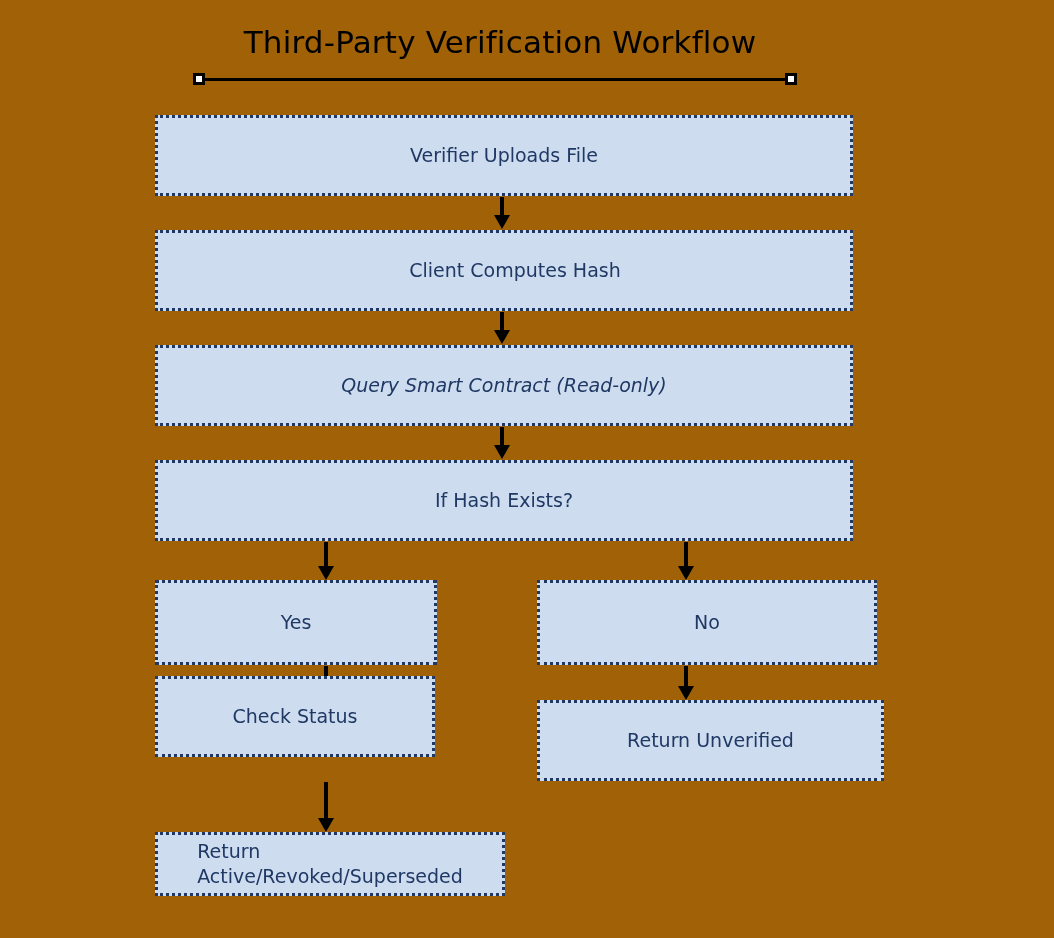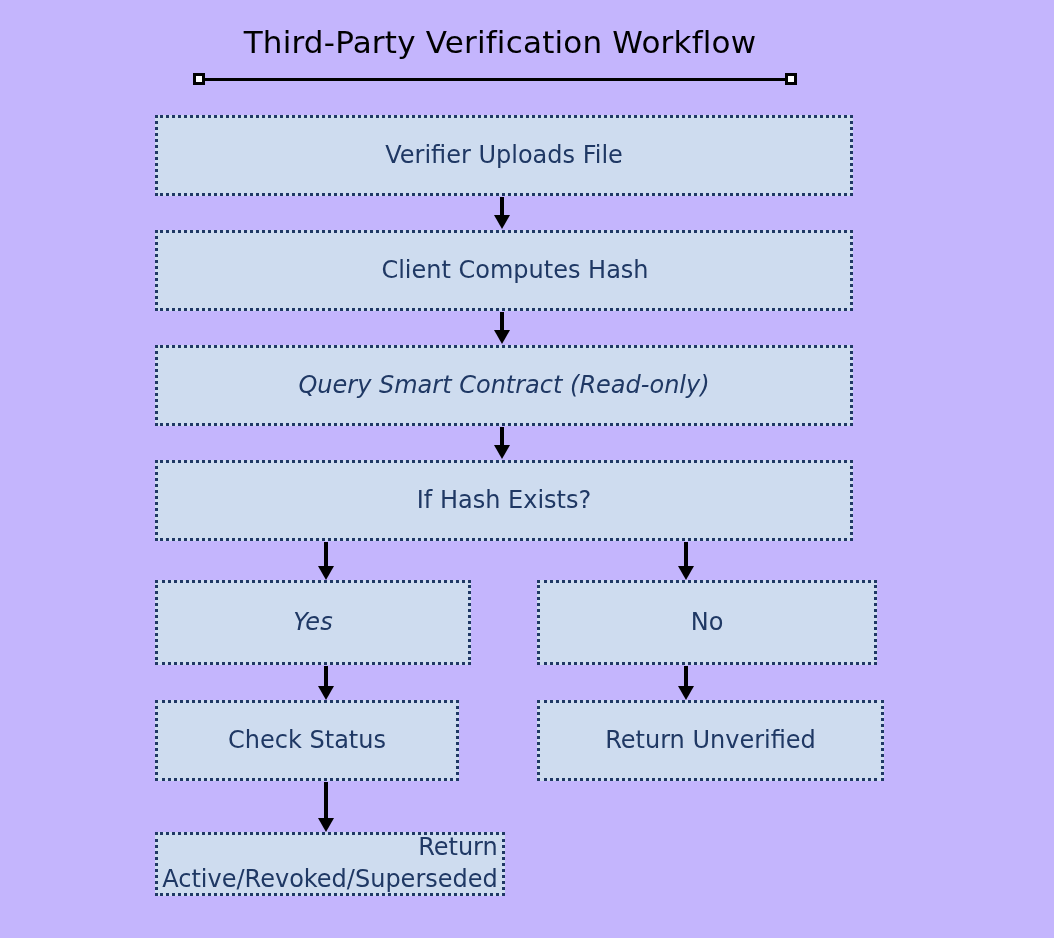--- a/index.html
+++ b/index.html
@@ -10,21 +10,21 @@
   body {
     width: 1054px;
     height: 938px;
     font-family: "Liberation Sans", sans-serif;
     overflow: hidden;
   }
   #canvas {
     position: relative;
     width: 1054px;
     height: 938px;
-    background: #c4b5fd;
+    background: #a16207;
   }
 
   
   .title {
     position: absolute;
     left: 0;
     top: 24px;
     width: 1000px;
     text-align: center;
     font-family: "DejaVu Sans", sans-serif;
@@ -64,26 +64,26 @@
   .handle.right { right: -4px; }
 
   
   .node {
     position: absolute;
     box-sizing: border-box;
     background: #cedcef;
     border: 3px dotted #1f3864;
     color: #1f3864;
     font-family: "DejaVu Sans", sans-serif;
-    font-size: 24px;
+    font-size: 19px;
     font-weight: 400;
     display: flex;
     align-items: center;
     justify-content: center;
-    text-align: right;
+    text-align: left;
     line-height: 1.32;
     padding: 2px 6px;
   }
   .node .label { display: block; }
 
   
   .arrow {
     position: absolute;
     width: 16px;
   }
@@ -152,39 +152,39 @@
   <div class="arrow" style="left:318px; top:542px; height:38px;">
     <div class="shaft" style="height:26px;"></div>
     <div class="head"></div>
   </div>
 
   <div class="arrow" style="left:678px; top:542px; height:38px;">
     <div class="shaft" style="height:26px;"></div>
     <div class="head"></div>
   </div>
 
-  <div class="node" style="left:155px; top:580px; width:316px; height:85px;font-style:italic;">
+  <div class="node" style="left:155px; top:580px; width:282px; height:85px;">
     <span class="label">Yes</span>
   </div>
 
   <div class="node" style="left:537px; top:580px; width:340px; height:85px;">
     <span class="label">No</span>
   </div>
 
   <div class="arrow" style="left:318px; top:666px; height:34px;">
     <div class="shaft" style="height:22px;"></div>
     <div class="head"></div>
   </div>
 
   <div class="arrow" style="left:678px; top:666px; height:34px;">
     <div class="shaft" style="height:22px;"></div>
     <div class="head"></div>
   </div>
 
-  <div class="node" style="left:155px; top:700px; width:304px; height:81px;">
+  <div class="node" style="left:155px; top:676px; width:280px; height:81px;">
     <span class="label">Check Status</span>
   </div>
 
   <div class="node" style="left:537px; top:700px; width:347px; height:81px;">
     <span class="label">Return Unverified</span>
   </div>
 
   <div class="arrow" style="left:318px; top:782px; height:50px;">
     <div class="shaft" style="height:38px;"></div>
     <div class="head"></div>

